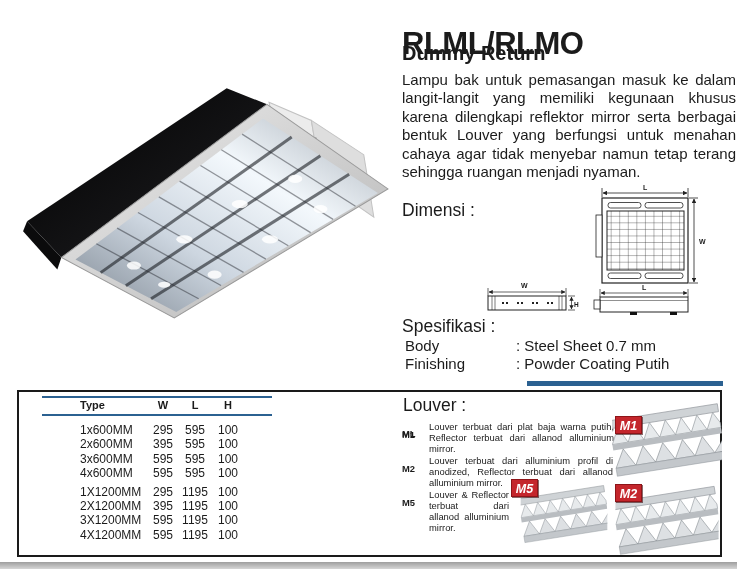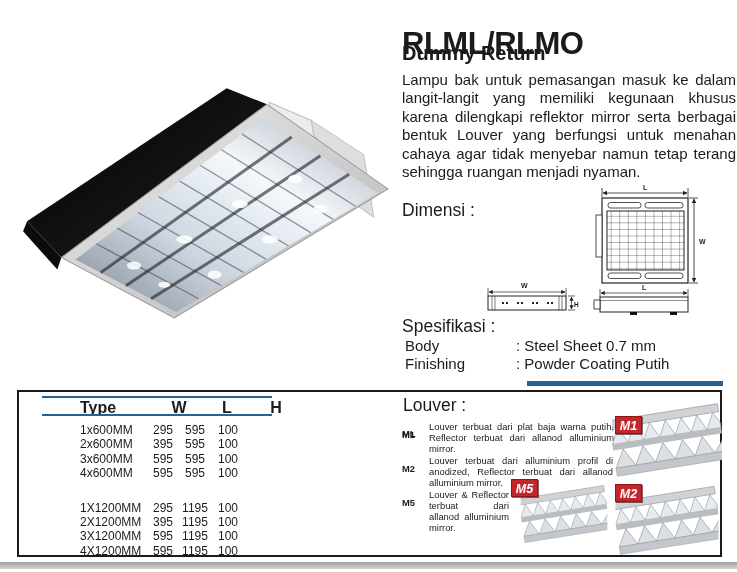--- a/index.html
+++ b/index.html
@@ -28,25 +28,25 @@
   .spec-row{display:flex;}
   .spec-name{width:111px;}
 
   .blue-bar{left:527px;top:381px;width:196px;height:5px;background:var(--accent-blue);}
 
   
   .bottom-box{left:17px;top:390px;width:705px;height:167px;border:2px solid #1a1a1a;box-sizing:border-box;background:#fff;}
   .rule{left:42px;width:230px;height:2px;background:var(--rule-blue);}
   .rule-top{top:396px;}
   .rule-bottom{top:414px;}
-  .thead{left:80px;top:399px;font-size:16px;font-weight:700;gap:16px;}
+  .thead{left:80px;top:399px;font-size:11px;font-weight:700;}
   .trow{display:grid;grid-template-columns:68px 30px 34px 32px;}
   .tbody{left:80px;top:423px;font-size:12px;}
   .tbody .trow{height:14.4px;line-height:14.4px;}
-  .tbody .trow.grp{margin-top:20px;}
+  .tbody .trow.grp{margin-top:4px;}
   .c-num{text-align:center;}
 
   
   .lbl-louver{left:403px;top:395px;}
   .notes{left:402px;top:420px;width:212px;font-size:9.4px;line-height:11px;text-align:justify;}
   .note{position:relative;padding-left:27px;margin-bottom:1px;}
   .note .code{position:absolute;left:0;top:0;font-weight:700;margin-top:8px;}
   .float-spacer{float:right;width:1px;height:26px;}
   .m5-photo{float:right;clear:right;width:100px;height:63px;margin:0 0 0 5px;position:relative;}
   .louver-photo{position:absolute;}

